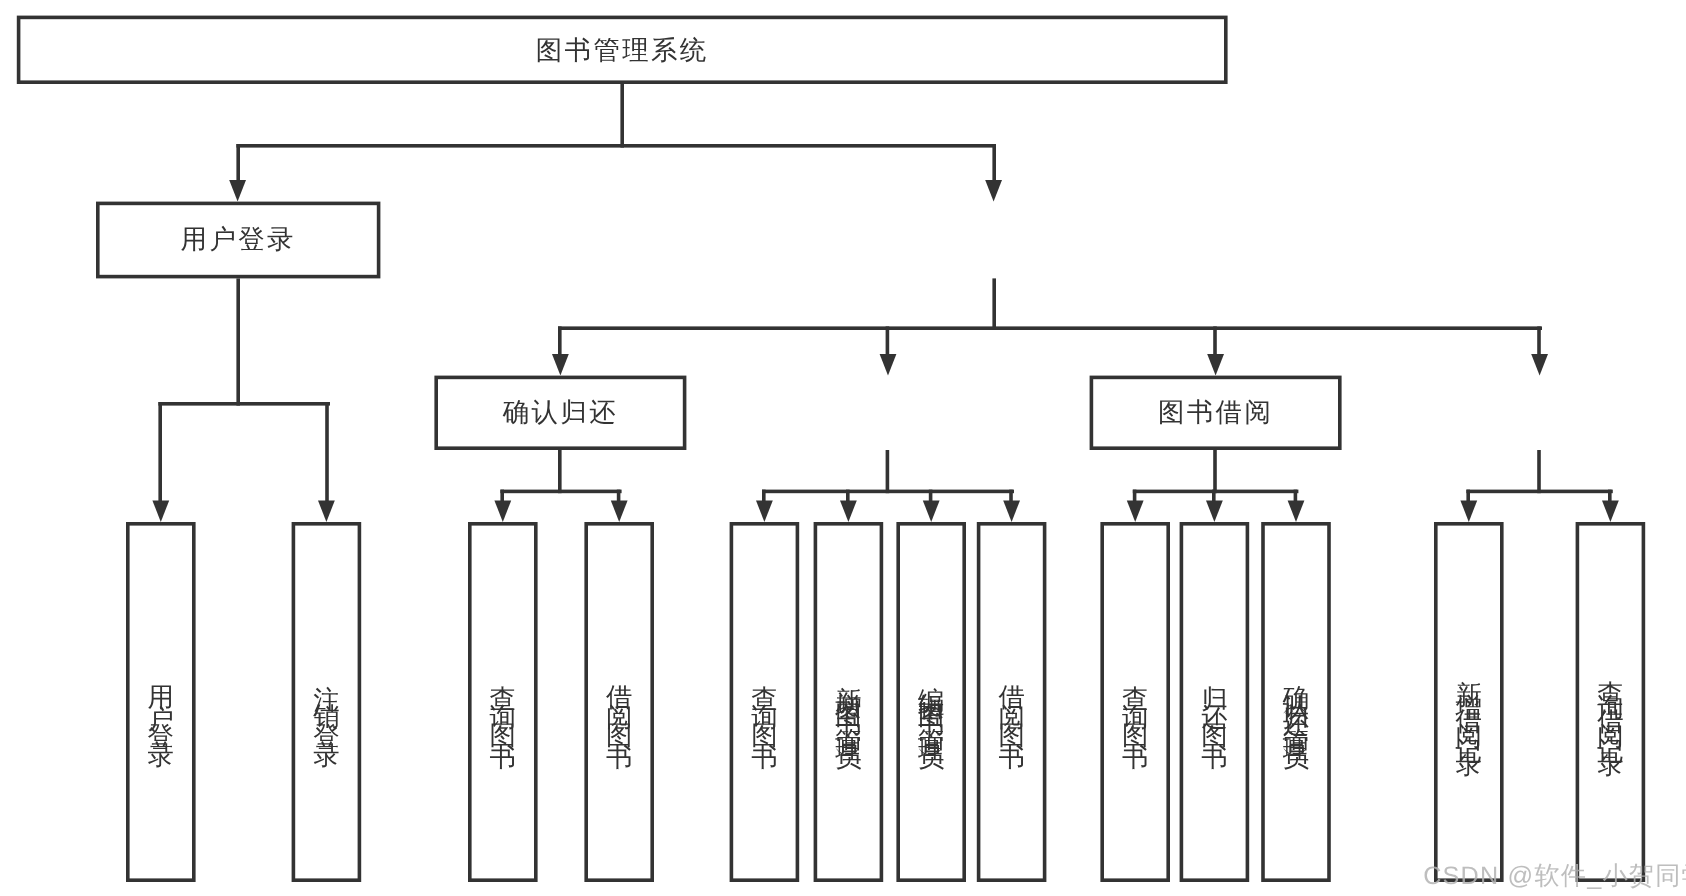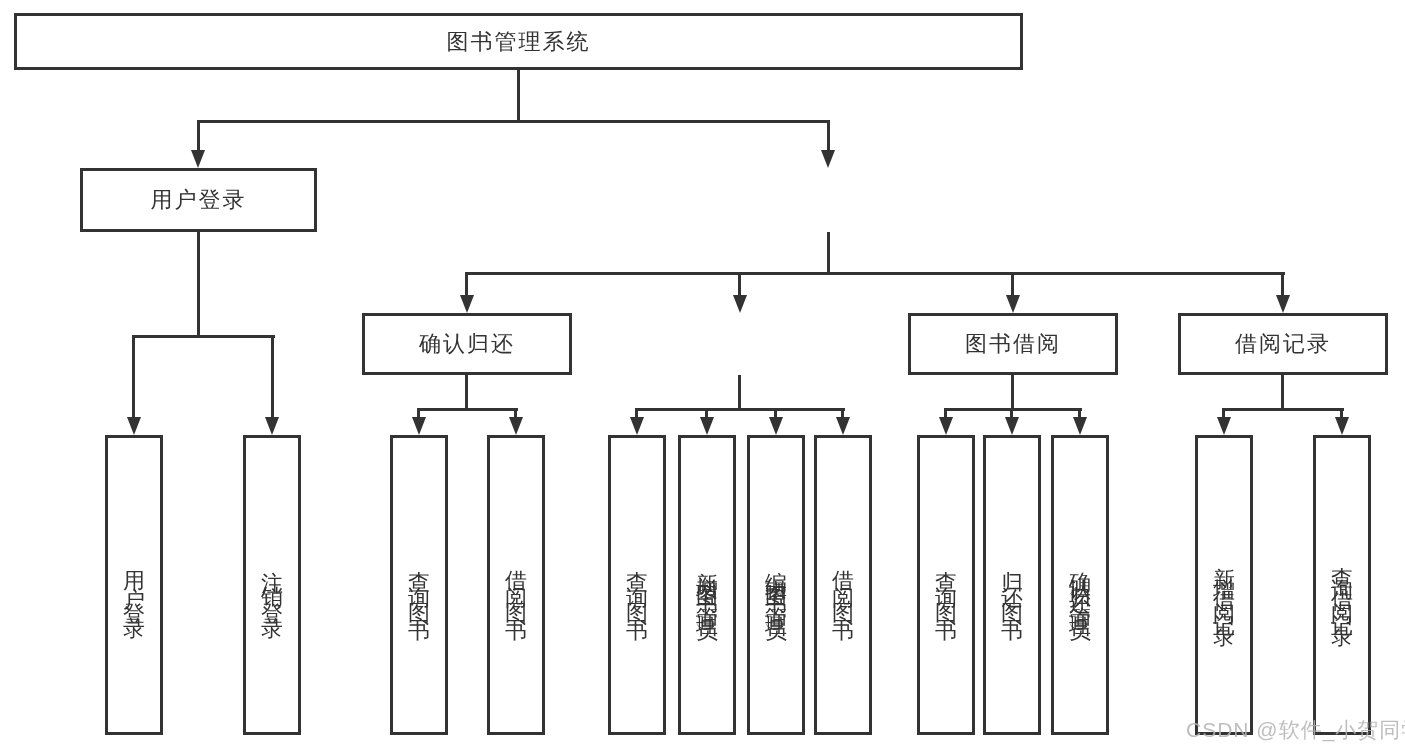--- a/index.html
+++ b/index.html
@@ -69,23 +69,20 @@
   <div class="v" style="left:1011px;top:272px;height:26px"></div>
   <div class="arr" style="left:1006px;top:295px"></div>
   <div class="v" style="left:1281px;top:272px;height:26px"></div>
   <div class="arr" style="left:1276px;top:295px"></div>
 
   <div class="box hbox" style="left:362px;top:313px;width:210px;height:62px">
     <span>确认归还</span>
   </div>
   <div class="box hbox" style="left:908px;top:313px;width:210px;height:62px">
     <span>图书借阅</span>
-  </div>
-  <div class="box hbox" style="left:1178px;top:313px;width:210px;height:62px">
-    <span>借阅记录</span>
   </div>
 
   <div class="v" style="left:465px;top:375px;height:36px"></div>
   <div class="h" style="left:417px;top:408px;width:101px"></div>
   <div class="v" style="left:417px;top:408px;height:12px"></div>
   <div class="arr" style="left:412px;top:417px"></div>
   <div class="v" style="left:514px;top:408px;height:12px"></div>
   <div class="arr" style="left:509px;top:417px"></div>
 
   <div class="v" style="left:738px;top:375px;height:36px"></div>

